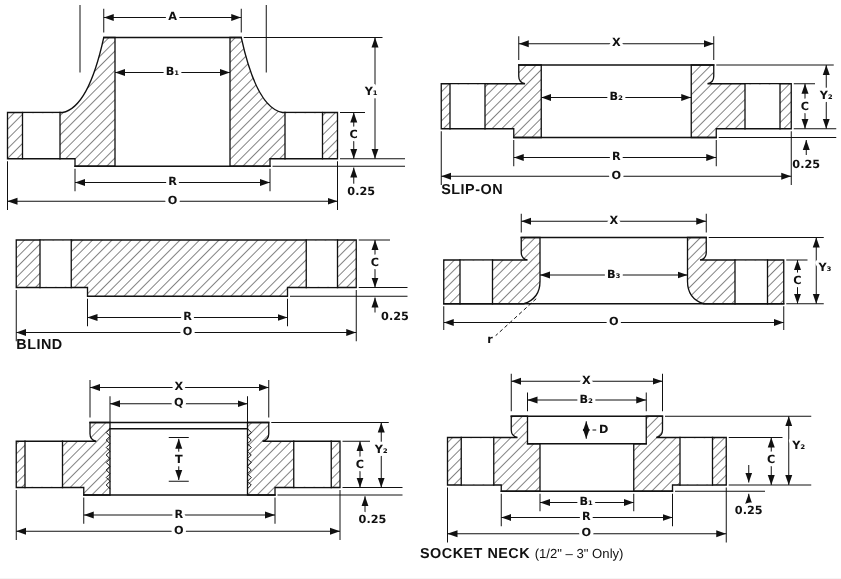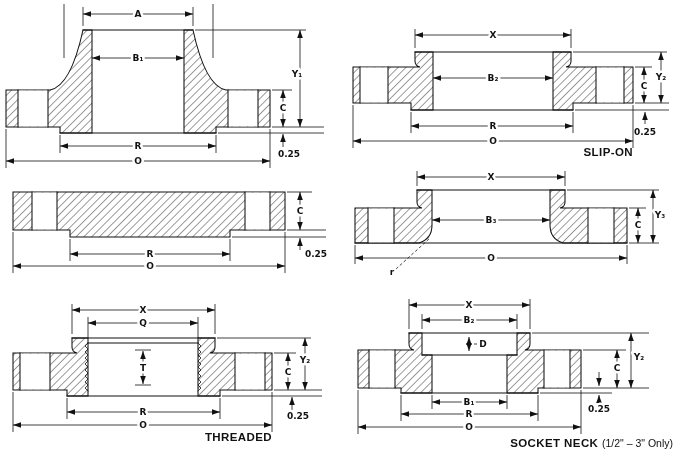--- a/index.html
+++ b/index.html
@@ -1,20 +1,20 @@
 <!DOCTYPE html>
 <html><head>
 <meta charset="utf-8">
 <style>
   html,body{margin:0;padding:0;background:#e8e8e8;}
   .canvas{position:relative;width:673px;height:463px;background:#ffffff;overflow:hidden;
           font-family:"Liberation Sans","DejaVu Sans",sans-serif;}
   .panel{position:absolute;}
   .panel svg{display:block;position:absolute;left:0;top:0;}
-  .cap{position:absolute;text-align:right;font-weight:bold;font-size:11.5px;
+  .cap{position:absolute;text-align:left;font-weight:bold;font-size:11.5px;
        letter-spacing:.4px;color:#111;white-space:nowrap;}
   .cap .note{font-weight:normal;font-size:10.5px;letter-spacing:0;}
   
   .m{fill:url(#h);stroke:#111;stroke-width:1.05;}
   .s{stroke:#111;stroke-width:1.05;fill:none;stroke-linecap:square;}
   .hole{fill:#fff;stroke:none;}
   .dim line,.dim path{stroke:#111;stroke-width:.8;fill:none;}
   .dim .dash{stroke-dasharray:3 2.2;}
   text.dl{font-family:"DejaVu Sans",sans-serif;font-weight:bold;font-size:9px;fill:#111;
           text-anchor:middle;dominant-baseline:central;paint-order:stroke;stroke:#fff;
@@ -129,20 +129,21 @@
         <line x1="300" y1="70" x2="300" y2="58" marker-end="url(#arr)"></line>
         <text class="dl" x="316" y="74">0.25</text>
         <path d="M70,59 V81 M230,59 V81"></path>
         <line x1="70" y1="74" x2="230" y2="74" marker-start="url(#arr)" marker-end="url(#arr)"></line>
         <text class="dl" x="150" y="74">R</text>
         <path d="M13,52 V93 M285,52 V93"></path>
         <line x1="13" y1="86" x2="285" y2="86" marker-start="url(#arr)" marker-end="url(#arr)"></line>
         <text class="dl" x="150" y="86">O</text>
       </g>
     </svg>
+    <figcaption class="cap" style="left:13px;top:90px;width:272px">BLIND</figcaption>
   </figure>
 
   <figure class="panel" style="left:336px;top:165px;width:337px;height:120px;margin:0">
     <svg viewBox="0 0 337 120" width="337" height="120">
       <g>
         <path class="m" d="M96,25 L96,60 Q96,74 83,78 L19,78 L19,43 L86,43 Q81,42 81,37 L81,25 Z"></path>
         <path class="m" d="M214,25 L214,60 Q214,74 227,78 L291,78 L291,43 L224,43 Q229,42 229,37 L229,25 Z"></path>
         <line class="s" x1="81" y1="25" x2="229" y2="25"></line>
         <line class="s" x1="19" y1="78" x2="291" y2="78"></line>
         <rect class="hole" x="32" y="43.6" width="26" height="33.8"></rect>
@@ -207,21 +208,20 @@
         <line x1="292" y1="120" x2="292" y2="107" marker-end="url(#arr)"></line>
         <text class="dl" x="298" y="126">0.25</text>
         <path d="M67,108 V129 M220,108 V129"></path>
         <line x1="67" y1="122" x2="220" y2="122" marker-start="url(#arr)" marker-end="url(#arr)"></line>
         <text class="dl" x="143" y="122">R</text>
         <path d="M13,102 V142 M272,102 V142"></path>
         <line x1="13" y1="135" x2="272" y2="135" marker-start="url(#arr)" marker-end="url(#arr)"></line>
         <text class="dl" x="143" y="135">O</text>
       </g>
     </svg>
-    <figcaption class="cap" style="left:13px;top:141px;width:259px">THREADED</figcaption>
   </figure>
 
   <figure class="panel" style="left:336px;top:290px;width:337px;height:173px;margin:0">
     <svg viewBox="0 0 337 173" width="337" height="173">
       <g>
         <path class="m" d="M86,43 L86,65 L96,65 L96,103 L65,103 L65,98 L22,98 L22,60 L78,60 Q73,59 73,54 L73,43 Z"></path>
         <path class="m" d="M181,43 L181,65 L171,65 L171,103 L202,103 L202,98 L245,98 L245,60 L189,60 Q194,59 194,54 L194,43 Z"></path>
         <line class="s" x1="73" y1="43" x2="194" y2="43"></line>
         <line class="s" x1="86" y1="65" x2="181" y2="65"></line>
         <line class="s" x1="65" y1="103" x2="202" y2="103"></line>

